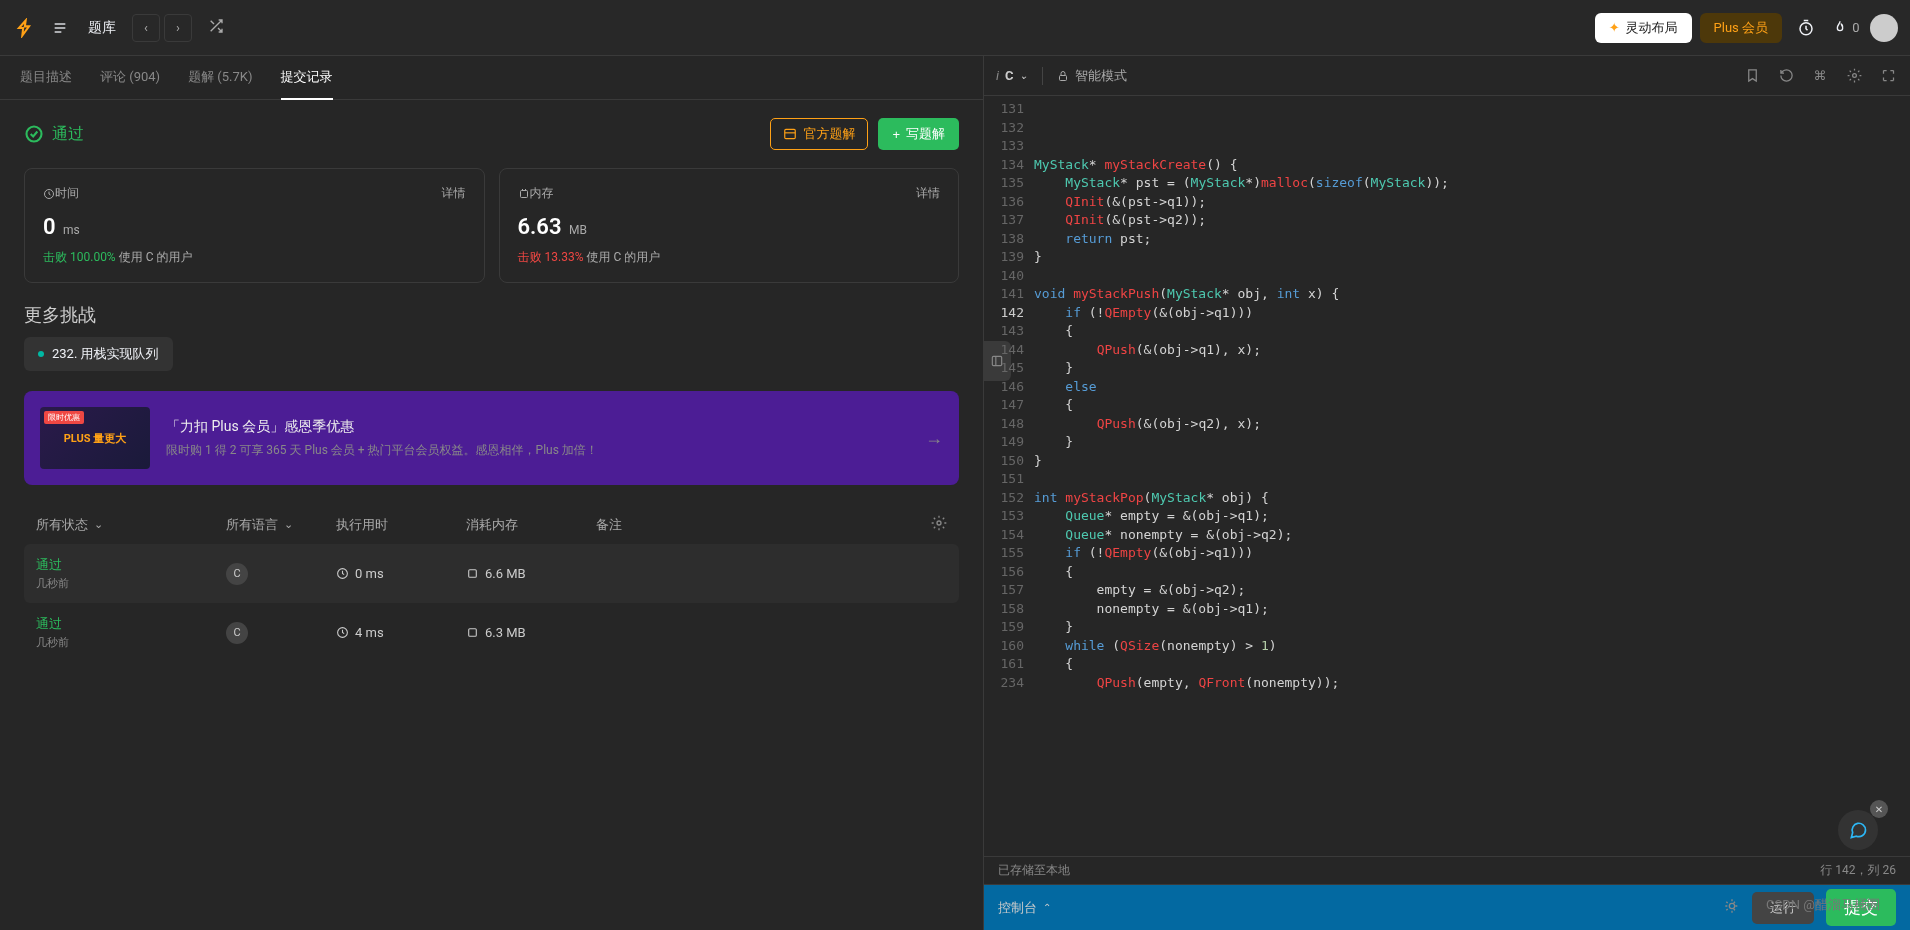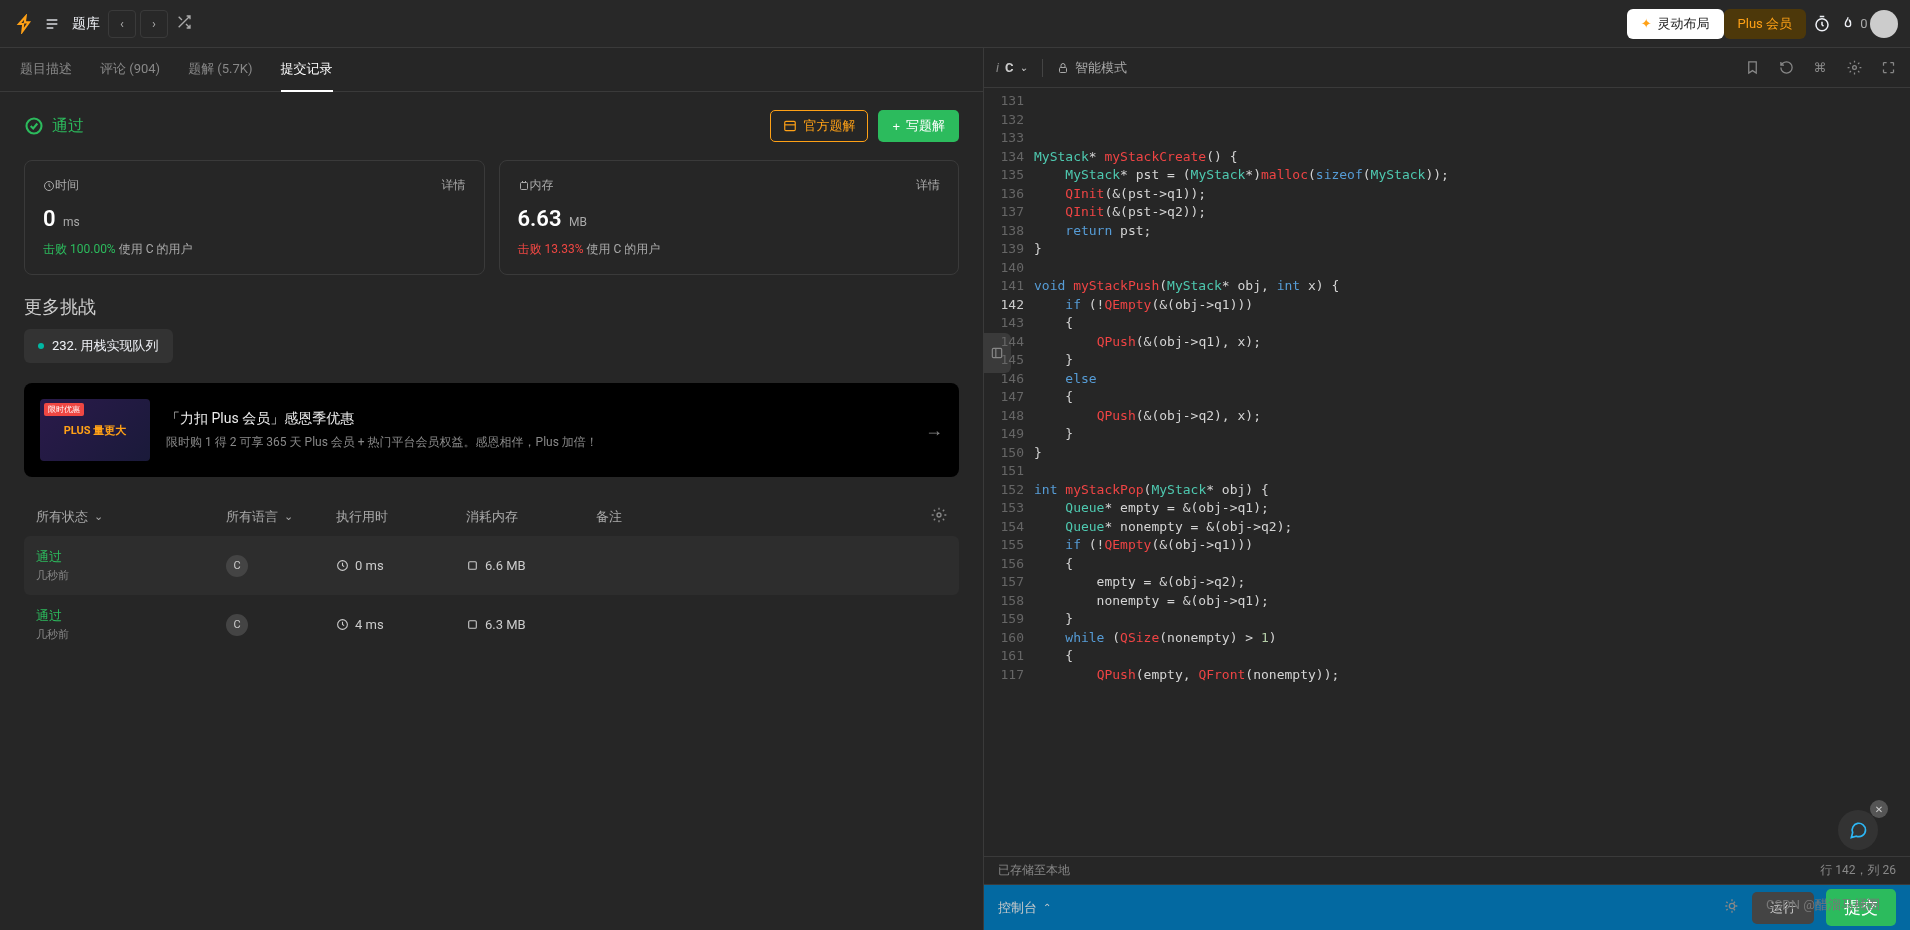--- a/index.html
+++ b/index.html
@@ -1,20 +1,20 @@
 <!DOCTYPE html>
 <html><head>
 <meta charset="utf-8">
 <style>
 * { margin: 0; padding: 0; box-sizing: border-box; }
 body { background: #1a1a1a; color: #eff1f6; font-family: -apple-system, BlinkMacSystemFont, "Segoe UI", Roboto, sans-serif; font-size: 13px; overflow: hidden; }
 .app { width: 1910px; height: 930px; display: flex; flex-direction: column; }
 
 
-.header { height: 48px; background: #282828; display: flex; align-items: center; padding: 0 12px; border-bottom: 1px solid #3a3a3a; justify-content: space-between; }
+.header { height: 56px; background: #282828; display: flex; align-items: center; padding: 0 12px; gap: 8px; border-bottom: 1px solid #3a3a3a; justify-content: space-between; }
 .logo { width: 24px; height: 24px; color: #ffa116; display: flex; align-items: center; justify-content: center; font-weight: bold; }
 .hdr-btn { width: 32px; height: 32px; display: flex; align-items: center; justify-content: center; color: #eff1f6; border-radius: 4px; cursor: pointer; }
 .hdr-title { color: #eff1f6; font-size: 14px; margin: 0 4px; }
 .nav-arrows { display: flex; gap: 4px; margin-left: 4px; }
 .nav-arrow { width: 28px; height: 28px; border: 1px solid #3a3a3a; border-radius: 4px; display: flex; align-items: center; justify-content: center; color: #aaa; cursor: pointer; }
 .shuffle { margin-left: 8px; color: #aaa; cursor: pointer; }
 .hdr-spacer { flex: 1; }
 .pill { padding: 6px 14px; border-radius: 6px; font-size: 13px; display: flex; align-items: center; gap: 6px; cursor: pointer; }
 .pill-light { background: #fff; color: #1a1a1a; }
 .pill-plus { background: #4d380a; color: #ffa116; }
@@ -47,21 +47,21 @@
 .metric-val small { font-size: 12px; color: #aaa; font-weight: normal; margin-left: 2px; }
 .metric-sub { font-size: 12px; color: #aaa; }
 .beat-g { color: #2cbb5d; }
 .beat-r { color: #ef4743; }
 
 .more-ch { margin-bottom: 20px; }
 .more-ch-t { color: #ccc; font-size: 18px; margin-bottom: 10px; }
 .ch-chip { display: inline-flex; align-items: center; gap: 8px; background: #333; padding: 8px 14px; border-radius: 6px; font-size: 13px; cursor: pointer; }
 .ch-dot { width: 6px; height: 6px; border-radius: 50%; background: #00b8a3; }
 
-.promo { background: #000000; border-radius: 8px; padding: 16px; display: flex; align-items: center; gap: 16px; margin-bottom: 20px; cursor: pointer; }
+.promo { background: #4c1d95; border-radius: 8px; padding: 16px; display: flex; align-items: center; gap: 16px; margin-bottom: 20px; cursor: pointer; }
 .promo-img { width: 110px; height: 62px; background: linear-gradient(135deg,#2a1a4a,#1a1a3a); border-radius: 4px; display: flex; flex-direction: column; align-items: center; justify-content: center; font-size: 9px; position: relative; }
 .promo-badge { position: absolute; top: 4px; left: 4px; background: #ef4743; color: #fff; padding: 1px 4px; border-radius: 2px; font-size: 8px; }
 .promo-txt1 { color: #ffa116; font-weight: bold; font-size: 11px; }
 .promo-body { flex: 1; }
 .promo-t { font-size: 14px; color: #eee; margin-bottom: 6px; }
 .promo-s { font-size: 12px; color: #888; }
 .promo-arr { color: #888; font-size: 18px; }
 
 .sub-hdr { display: flex; align-items: center; gap: 30px; color: #aaa; font-size: 13px; padding: 10px 12px; }
 .sub-hdr .col { display: flex; align-items: center; gap: 4px; cursor: pointer; }
@@ -376,21 +376,21 @@
             <div class="ln">152</div>
             <div class="ln">153</div>
             <div class="ln">154</div>
             <div class="ln">155</div>
             <div class="ln">156</div>
             <div class="ln">157</div>
             <div class="ln">158</div>
             <div class="ln">159</div>
             <div class="ln">160</div>
             <div class="ln">161</div>
-            <div class="ln">117</div>
+            <div class="ln">234</div>
           </div>
         <div class="code" id="code"><div> </div><div> </div><div> </div><div><span class="t">MyStack</span>* <span class="fn">myStackCreate</span>() {</div><div>    <span class="t">MyStack</span>* pst = (<span class="t">MyStack</span>*)<span class="fn">malloc</span>(<span class="k">sizeof</span>(<span class="t">MyStack</span>));</div><div>    <span class="fn">QInit</span>(&amp;(pst-&gt;q1));</div><div>    <span class="fn">QInit</span>(&amp;(pst-&gt;q2));</div><div>    <span class="k">return</span> pst;</div><div>}</div><div> </div><div><span class="k">void</span> <span class="fn">myStackPush</span>(<span class="t">MyStack</span>* obj, <span class="k">int</span> x) {</div><div>    <span class="k">if</span> (!<span class="fn">QEmpty</span>(&amp;(obj-&gt;q1)))</div><div>    {</div><div>        <span class="fn">QPush</span>(&amp;(obj-&gt;q1), x);</div><div>    }</div><div>    <span class="k">else</span></div><div>    {</div><div>        <span class="fn">QPush</span>(&amp;(obj-&gt;q2), x);</div><div>    }</div><div>}</div><div> </div><div><span class="k">int</span> <span class="fn">myStackPop</span>(<span class="t">MyStack</span>* obj) {</div><div>    <span class="t">Queue</span>* empty = &amp;(obj-&gt;q1);</div><div>    <span class="t">Queue</span>* nonempty = &amp;(obj-&gt;q2);</div><div>    <span class="k">if</span> (!<span class="fn">QEmpty</span>(&amp;(obj-&gt;q1)))</div><div>    {</div><div>        empty = &amp;(obj-&gt;q2);</div><div>        nonempty = &amp;(obj-&gt;q1);</div><div>    }</div><div>    <span class="k">while</span> (<span class="fn">QSize</span>(nonempty) &gt; <span class="n">1</span>)</div><div>    {</div><div>        <span class="fn">QPush</span>(empty, <span class="fn">QFront</span>(nonempty));</div></div>
       </div>
 
       <div class="editor-footer">
         <span>已存储至本地</span>
         <div class="ef-spacer"></div>
         <span>行 142，列 26</span>
       </div>
 

